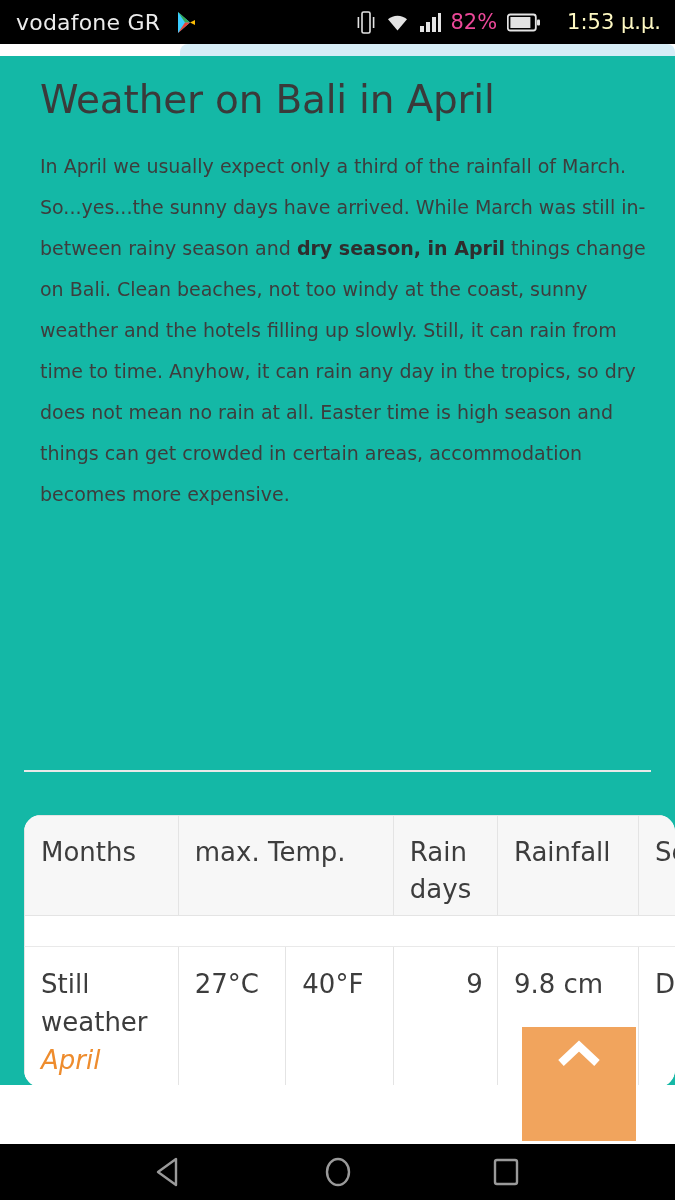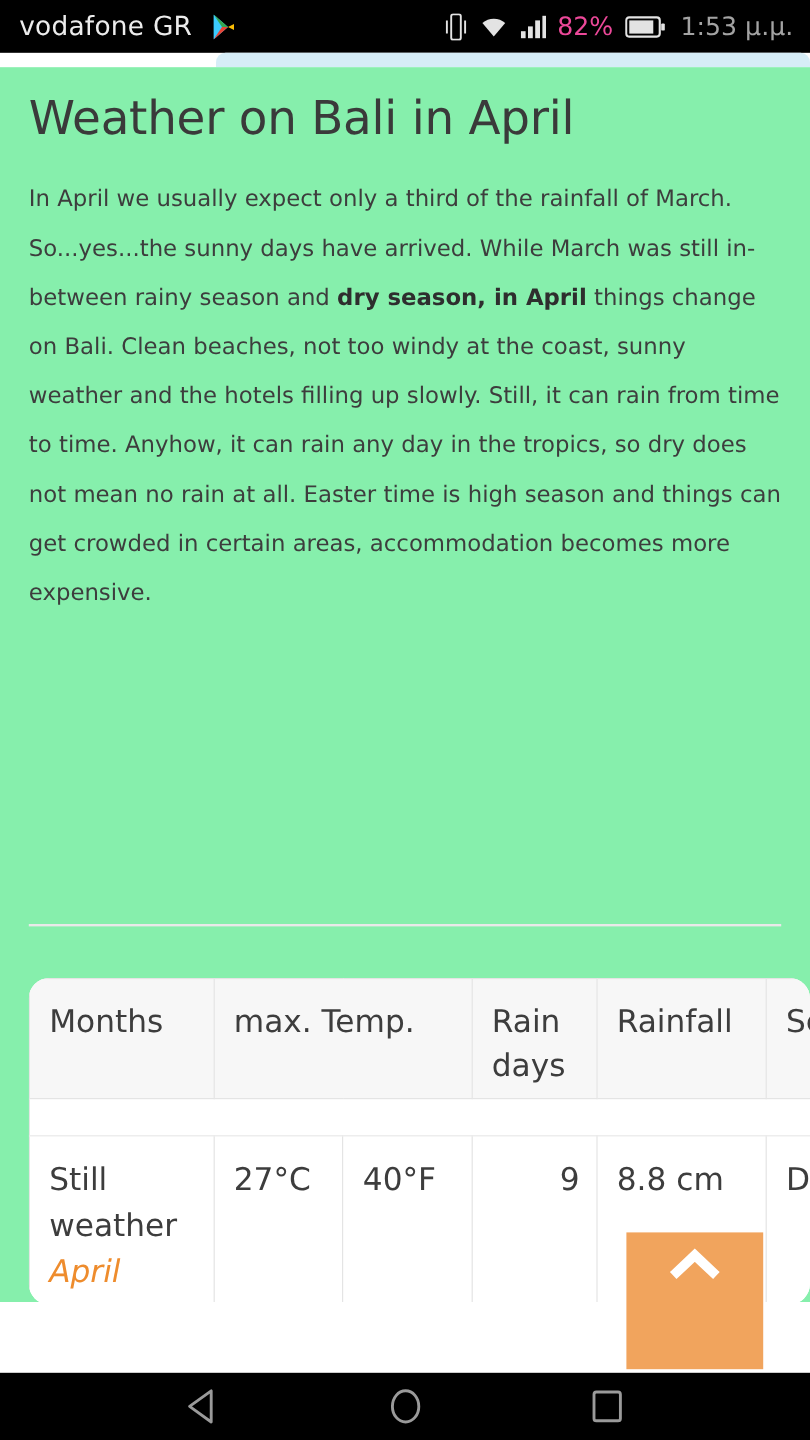--- a/index.html
+++ b/index.html
@@ -20,31 +20,31 @@
   }
   .sb-left { display:flex; align-items:center; gap:17px; }
   .carrier { font-size:22px; letter-spacing:.2px; color:#ececec; font-family:"DejaVu Sans", sans-serif; }
   .play-icon { width:19px; height:21px; display:block; }
   .sb-right { display:flex; align-items:center; gap:10px; }
   .vibrate-icon { width:18px; height:23px; display:block; }
   .wifi-icon { width:25px; height:20px; display:block; }
   .signal-icon { width:23px; height:19px; display:block; }
   .battery-pct { font-size:21px; color:#ec4899; margin-left:-3px; }
   .battery-icon { width:34px; height:19px; display:block; }
-  .clock { font-size:21px; color:#a3a3a3; margin-left:2px; white-space:nowrap; }
+  .clock { font-size:21px; color:#fef9c3; margin-left:16px; white-space:nowrap; }
 
   
   .blue-banner {
     position:absolute; top:44px; left:180px; width:495px; height:12px;
     background:#d6edf7;
     border-top-left-radius:8px; border-top-right-radius:8px;
   }
 
   
-  .content { position:absolute; top:56px; left:0; width:675px; height:1029px; background:#86efac; overflow:hidden; }
+  .content { position:absolute; top:56px; left:0; width:675px; height:1029px; background:#14b8a6; overflow:hidden;padding-left:16px; }
 
   .page-title {
     font-size:39px; font-weight:400; color:#3a3a3a;
     margin:22px 0 0 24px; letter-spacing:-0.2px; line-height:1.12;
   }
 
   .article {
     margin:24px 24px 0 24px;
     font-size:19px; line-height:41px; color:#3d3d3d;
     text-align:left;
@@ -189,21 +189,21 @@
         <tbody>
           <tr>
             <td class="cen">
               <span>Still</span>
               <span style="display:block">weather</span>
               <span class="month-hl">April</span>
             </td>
             <td class="cen">27°C</td>
             <td class="cen">40°F</td>
             <td class="num">9</td>
-            <td class="cen">8.8 cm</td>
+            <td class="cen">9.8 cm</td>
             <td class="cen">Dry season</td>
           </tr>
         </tbody>
       </table>
     </div>
 
   </div>
 
   <button class="fab-top" aria-label="scroll to top">
     <svg viewBox="0 0 48 34">

